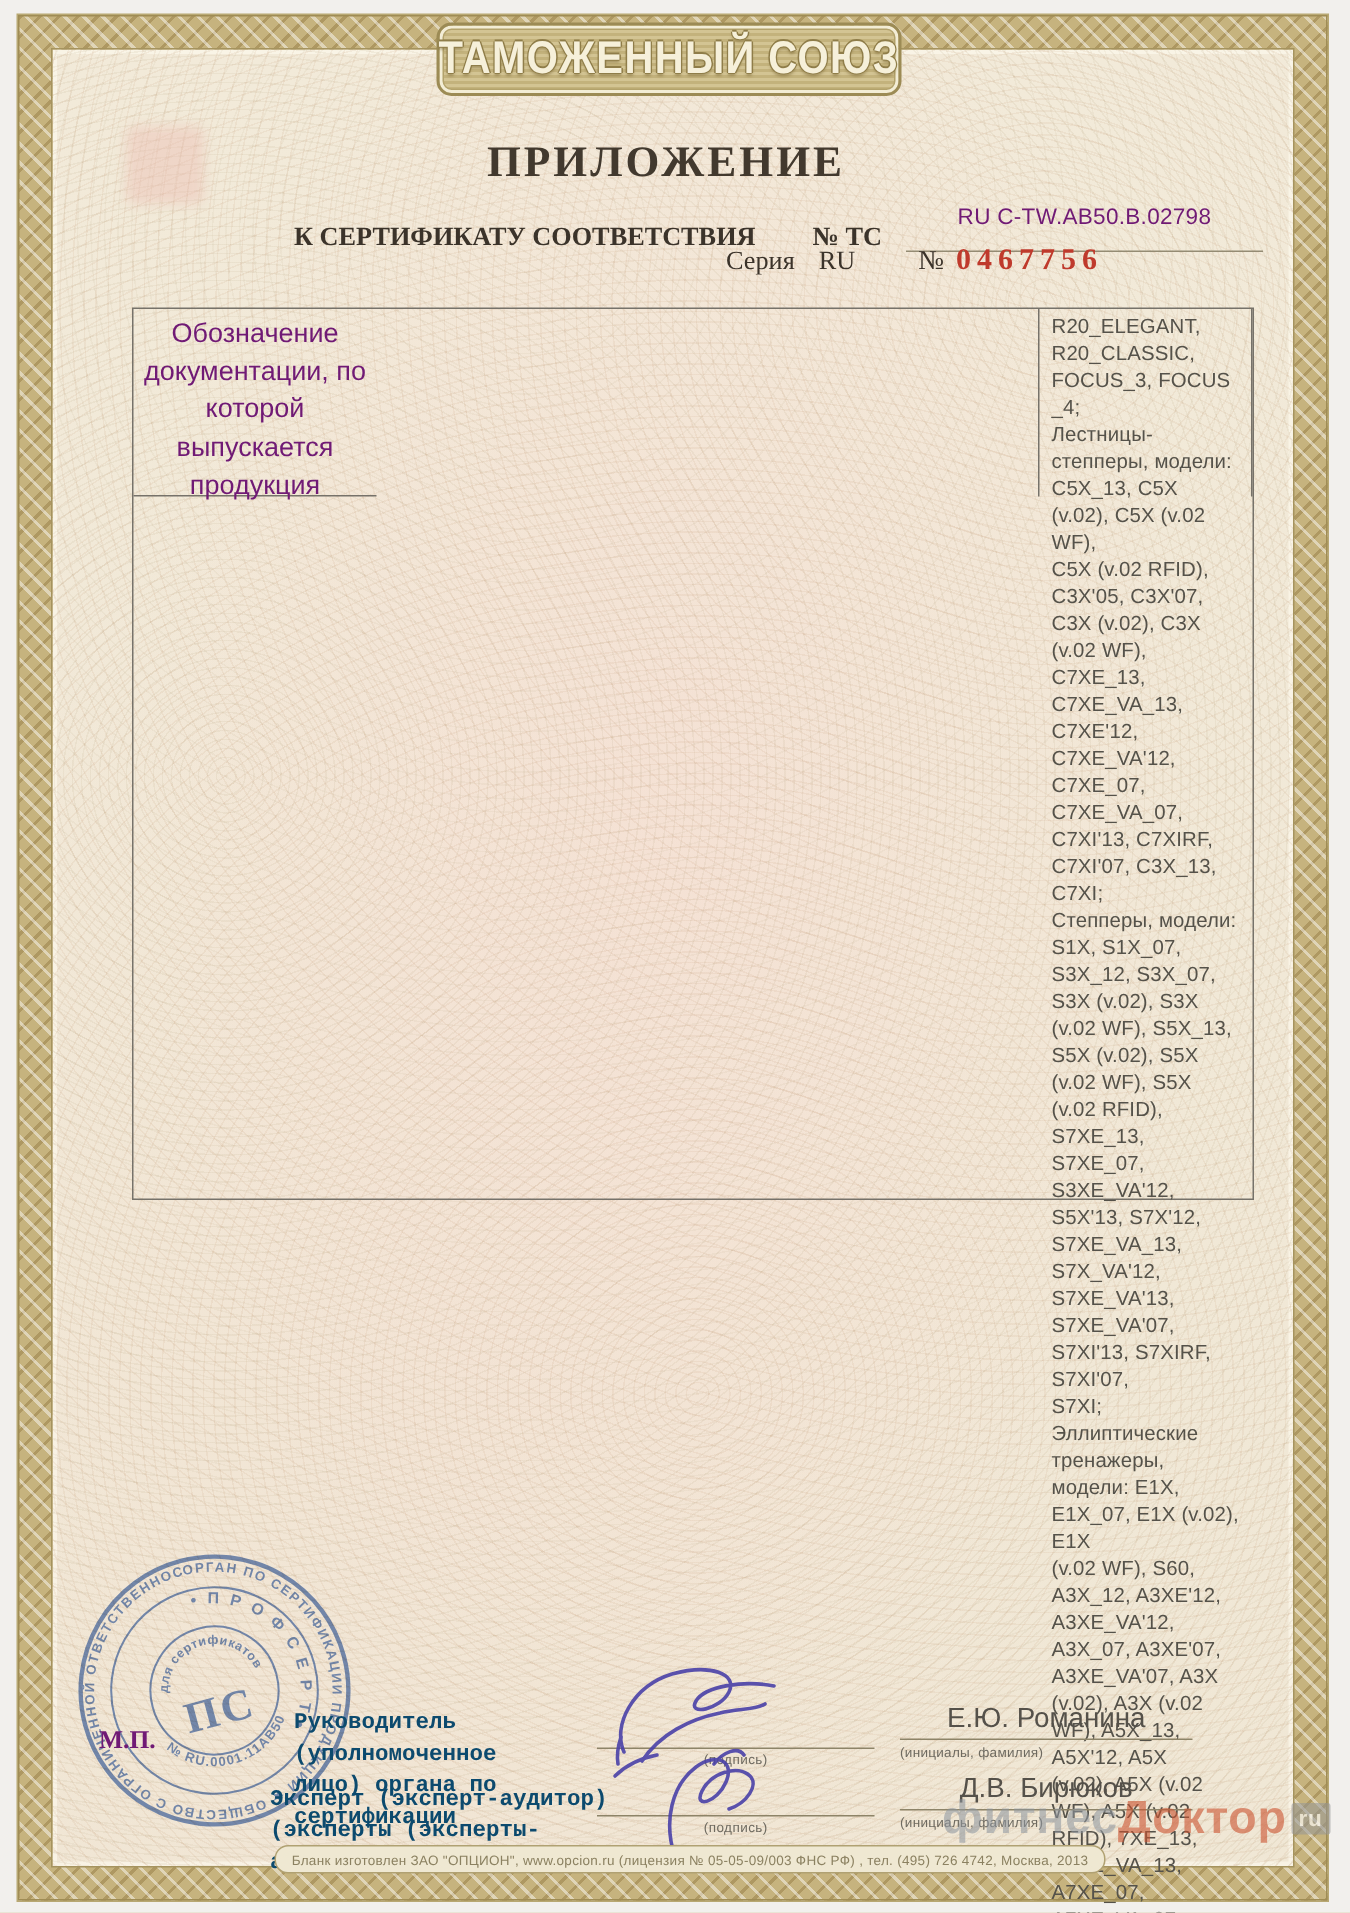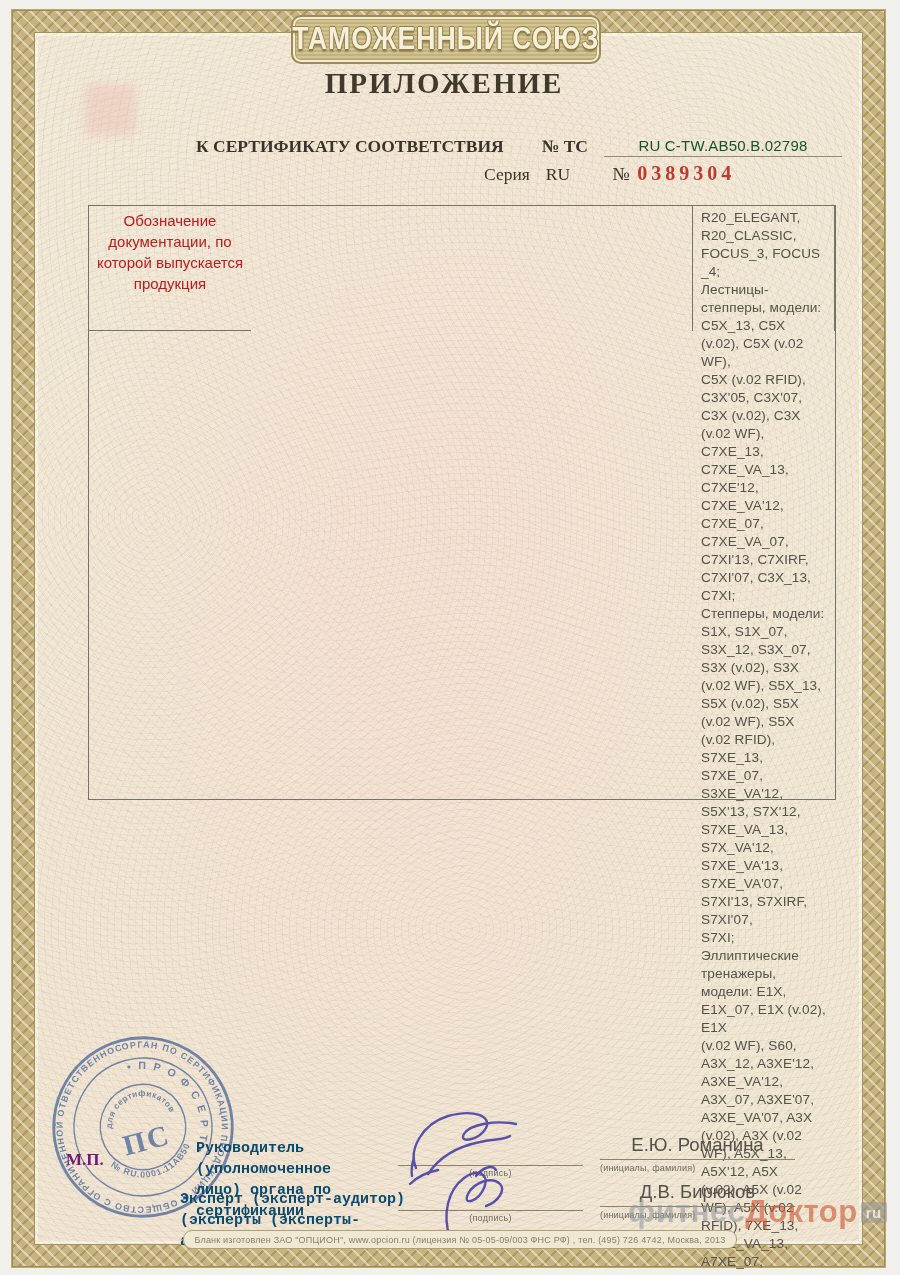--- a/index.html
+++ b/index.html
@@ -46,33 +46,33 @@
     box-shadow: inset 0 0 0 2px rgba(250,245,225,.9), inset 0 0 0 3px #b3a26b;
     background:repeating-linear-gradient(0deg,#d3c493 0 2px,#c3b27c 2px 4px);
     display:flex;align-items:center;justify-content:center;
   }
   .plaque span{
     font-weight:bold;font-size:29px;letter-spacing:1px;color:#f6f0da;
     transform:scale(.92,1.05);white-space:nowrap;
     text-shadow:0 1px 0 #8f7d49,0 -1px 0 #8f7d49,1px 0 0 #8f7d49,-1px 0 0 #8f7d49,0 2px 2px rgba(120,100,50,.5);
   }
   .doc-title{
-    position:absolute;left:0;width:888px;top:67px;text-align:center;
+    position:absolute;left:0;width:888px;top:92px;text-align:center;
     font-family:"Liberation Serif",serif;font-weight:bold;font-size:29px;
     letter-spacing:2px;color:#42392e;
   }
   .cert-line{
     position:absolute;left:196px;top:136px;display:flex;align-items:flex-end;
     font-family:"Liberation Serif",serif;font-weight:bold;font-size:17.5px;color:#3b332a;
   }
   .cert-line .no-ts{margin-left:38px;}
   .cert-value{
     margin-left:16px;width:238px;text-align:center;
-    font-family:"Liberation Sans",sans-serif;font-weight:normal;font-size:15px;color:#14532d;
-    border-bottom:1px solid #948b73;padding-bottom:2px;letter-spacing:.2px;
+    font-family:"Liberation Sans",sans-serif;font-weight:normal;font-size:15px;color:#701a75;
+    border-bottom:1px solid #948b73;padding-bottom:14px;letter-spacing:.2px;
   }
   .series-line{
     position:absolute;left:484px;top:162px;display:flex;align-items:baseline;
     font-family:"Liberation Serif",serif;font-size:17.5px;color:#3b332a;
   }
   .series-line .region{margin-left:16px;}
   .series-line .no-sign{margin-left:42px;font-size:18px;}
   .series-number{
     margin-left:8px;font-family:"Liberation Serif",serif;font-weight:bold;
     font-size:20px;letter-spacing:4px;color:#bf3a2c;
@@ -80,21 +80,21 @@
   
   .cert-table{
     position:absolute;left:88px;top:205px;width:748px;height:595px;
     border:1px solid #76726a;box-sizing:border-box;
     display:grid;grid-template-columns:162px 1fr 142px;grid-template-rows:125px 1fr;
   }
   .cell{box-sizing:border-box;border-right:1px solid #76726a;}
   .cell.last{border-right:none;}
   .th{
     border-bottom:1px solid #76726a;
-    font-size:15px;color:#b91c1c;text-align:center;line-height:1.4;
+    font-size:18px;color:#701a75;text-align:center;line-height:1.4;
     display:flex;align-items:center;justify-content:center;padding:4px 6px;
   }
   .th.top{align-items:flex-start;padding-top:4px;}
   .td-models{
     padding:3px 8px 6px 8px;font-size:13.6px;line-height:18px;color:#55524a;
     white-space:pre-line;letter-spacing:.1px;
   }
   
   .stamp{
     position:absolute;left:46px;top:1030px;width:194px;height:194px;
@@ -168,21 +168,21 @@
 <div class="cert-line">
   <span>К СЕРТИФИКАТУ СООТВЕТСТВИЯ</span>
   <span class="no-ts">№ ТС</span>
   <span class="cert-value">RU C-TW.АВ50.В.02798</span>
 </div>
 
 <div class="series-line">
   <span>Серия</span>
   <span class="region">RU</span>
   <span class="no-sign">№</span>
-  <span class="series-number">0389304</span>
+  <span class="series-number">0467756</span>
 </div>
 
 <div class="cert-table">
   <div class="cell th top last">Обозначение документации, по которой выпускается продукция</div>
   <div class="cell"></div>
   <div class="cell td-models">R20_ELEGANT, R20_CLASSIC, FOCUS_3, FOCUS _4;
 Лестницы-степперы, модели: C5X_13, C5X (v.02), C5X (v.02 WF),
 C5X (v.02 RFID), C3X'05, C3X'07, C3X (v.02), C3X (v.02 WF),
 C7XE_13, C7XE_VA_13, C7XE'12, C7XE_VA'12, C7XE_07,
 C7XE_VA_07, C7XI'13, C7XIRF, C7XI'07, C3X_13, C7XI;

